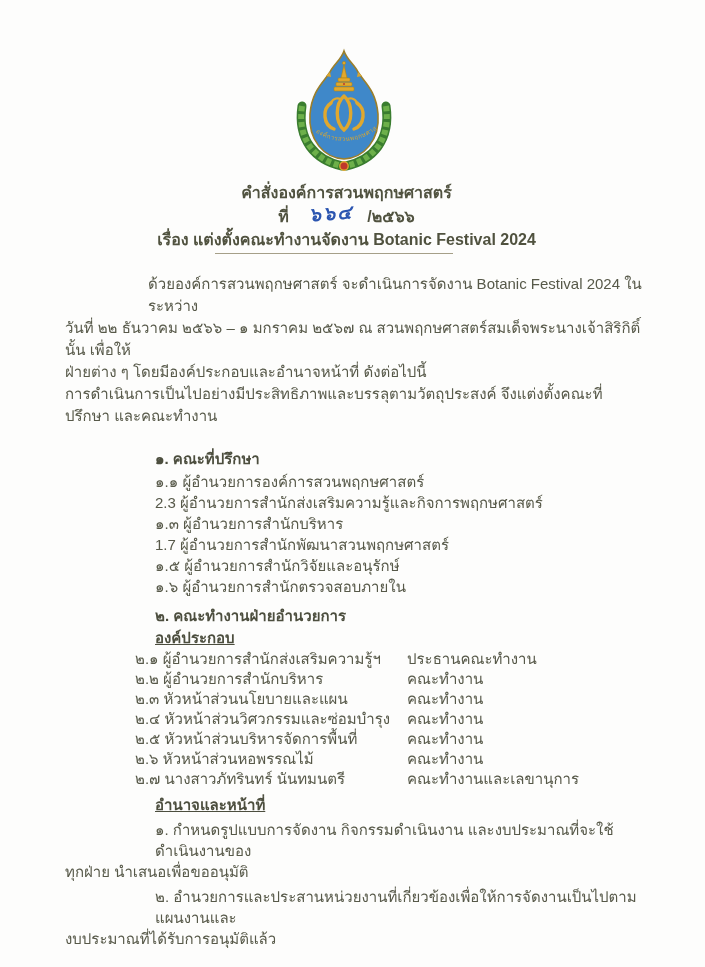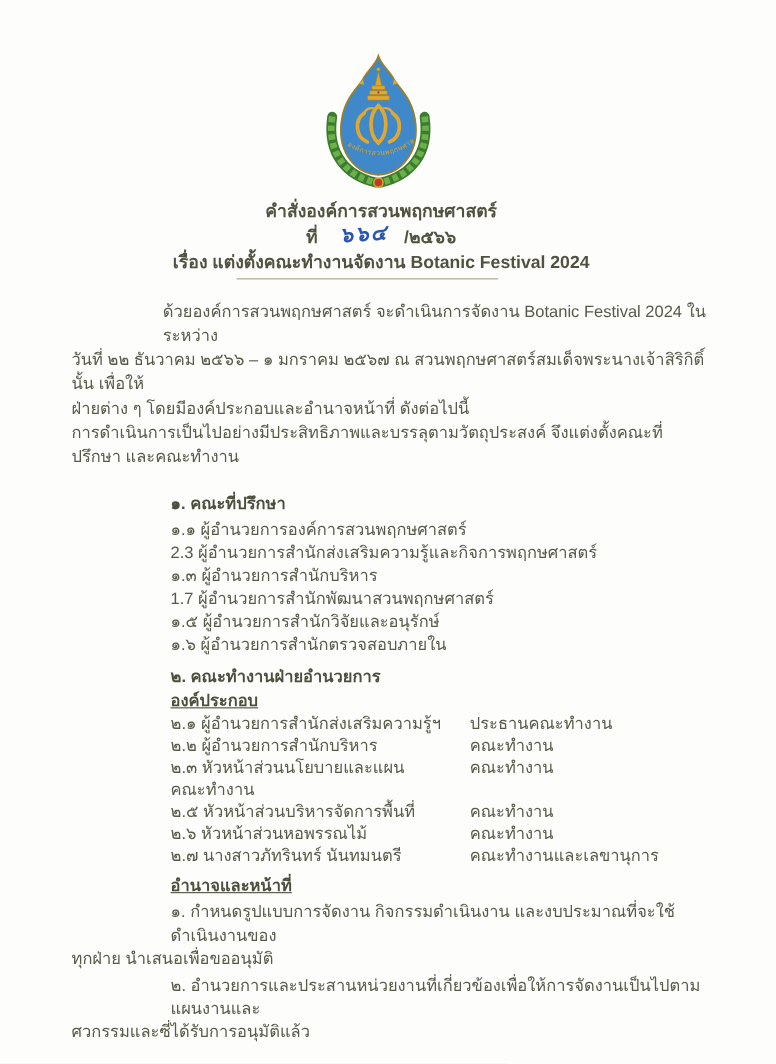--- a/index.html
+++ b/index.html
@@ -70,21 +70,21 @@
   .sec2{margin-top:7px;}
   .sec2 .sec-heading{line-height:23px;}
   .sub-heading{
     font-weight:700;
     color:#4c4e3e;
     text-decoration:underline;
     margin-left:90px;
     line-height:22px;
   }
   .member-rows{line-height:20px;}
-  .member-row{display:flex;margin-left:90px;}
+  .member-row{display:flex;margin-left:70px;}
   .member-name{width:272px;flex:none;}
   .member-role{flex:none;}
   .duties{margin-top:6px;}
   .duties .sub-heading{line-height:24px;font-family:Liberation Mono, monospace;}
   .duty{line-height:21px;}
   .duty + .duty{margin-top:4px;}
 </style>
 </head>
 <body>
 
@@ -172,20 +172,21 @@
         </div>
         <div class="member-row">
           <span class="member-name">๒.๒ ผู้อำนวยการสำนักบริหาร</span>
           <span class="member-role">คณะทำงาน</span>
         </div>
         <div class="member-row">
           <span class="member-name">๒.๓ หัวหน้าส่วนนโยบายและแผน</span>
           <span class="member-role">คณะทำงาน</span>
         </div>
         <div class="member-row">
+          <span class="member-name">๒.๔ หัวหน้าส่วนวิศวกรรมและซ่อมบำรุง</span>
           <span class="member-role">คณะทำงาน</span>
         </div>
         <div class="member-row">
           <span class="member-name">๒.๕ หัวหน้าส่วนบริหารจัดการพื้นที่</span>
           <span class="member-role">คณะทำงาน</span>
         </div>
         <div class="member-row">
           <span class="member-name">๒.๖ หัวหน้าส่วนหอพรรณไม้</span>
           <span class="member-role">คณะทำงาน</span>
         </div>
@@ -197,18 +198,18 @@
     </div>
 
     <div class="duties">
       <div class="sub-heading">อำนาจและหน้าที่</div>
       <div class="duty">
         <div class="tab-duty">๑. กำหนดรูปแบบการจัดงาน  กิจกรรมดำเนินงาน และงบประมาณที่จะใช้ดำเนินงานของ</div>
         <div>ทุกฝ่าย นำเสนอเพื่อขออนุมัติ</div>
       </div>
       <div class="duty">
         <div class="tab-duty">๒. อำนวยการและประสานหน่วยงานที่เกี่ยวข้องเพื่อให้การจัดงานเป็นไปตามแผนงานและ</div>
-        <div>ศวกรรมและซี่ได้รับการอนุมัติแล้ว</div>
+        <div>งบประมาณที่ได้รับการอนุมัติแล้ว</div>
       </div>
     </div>
 
   </div>
 </div>
 
 </body></html>

